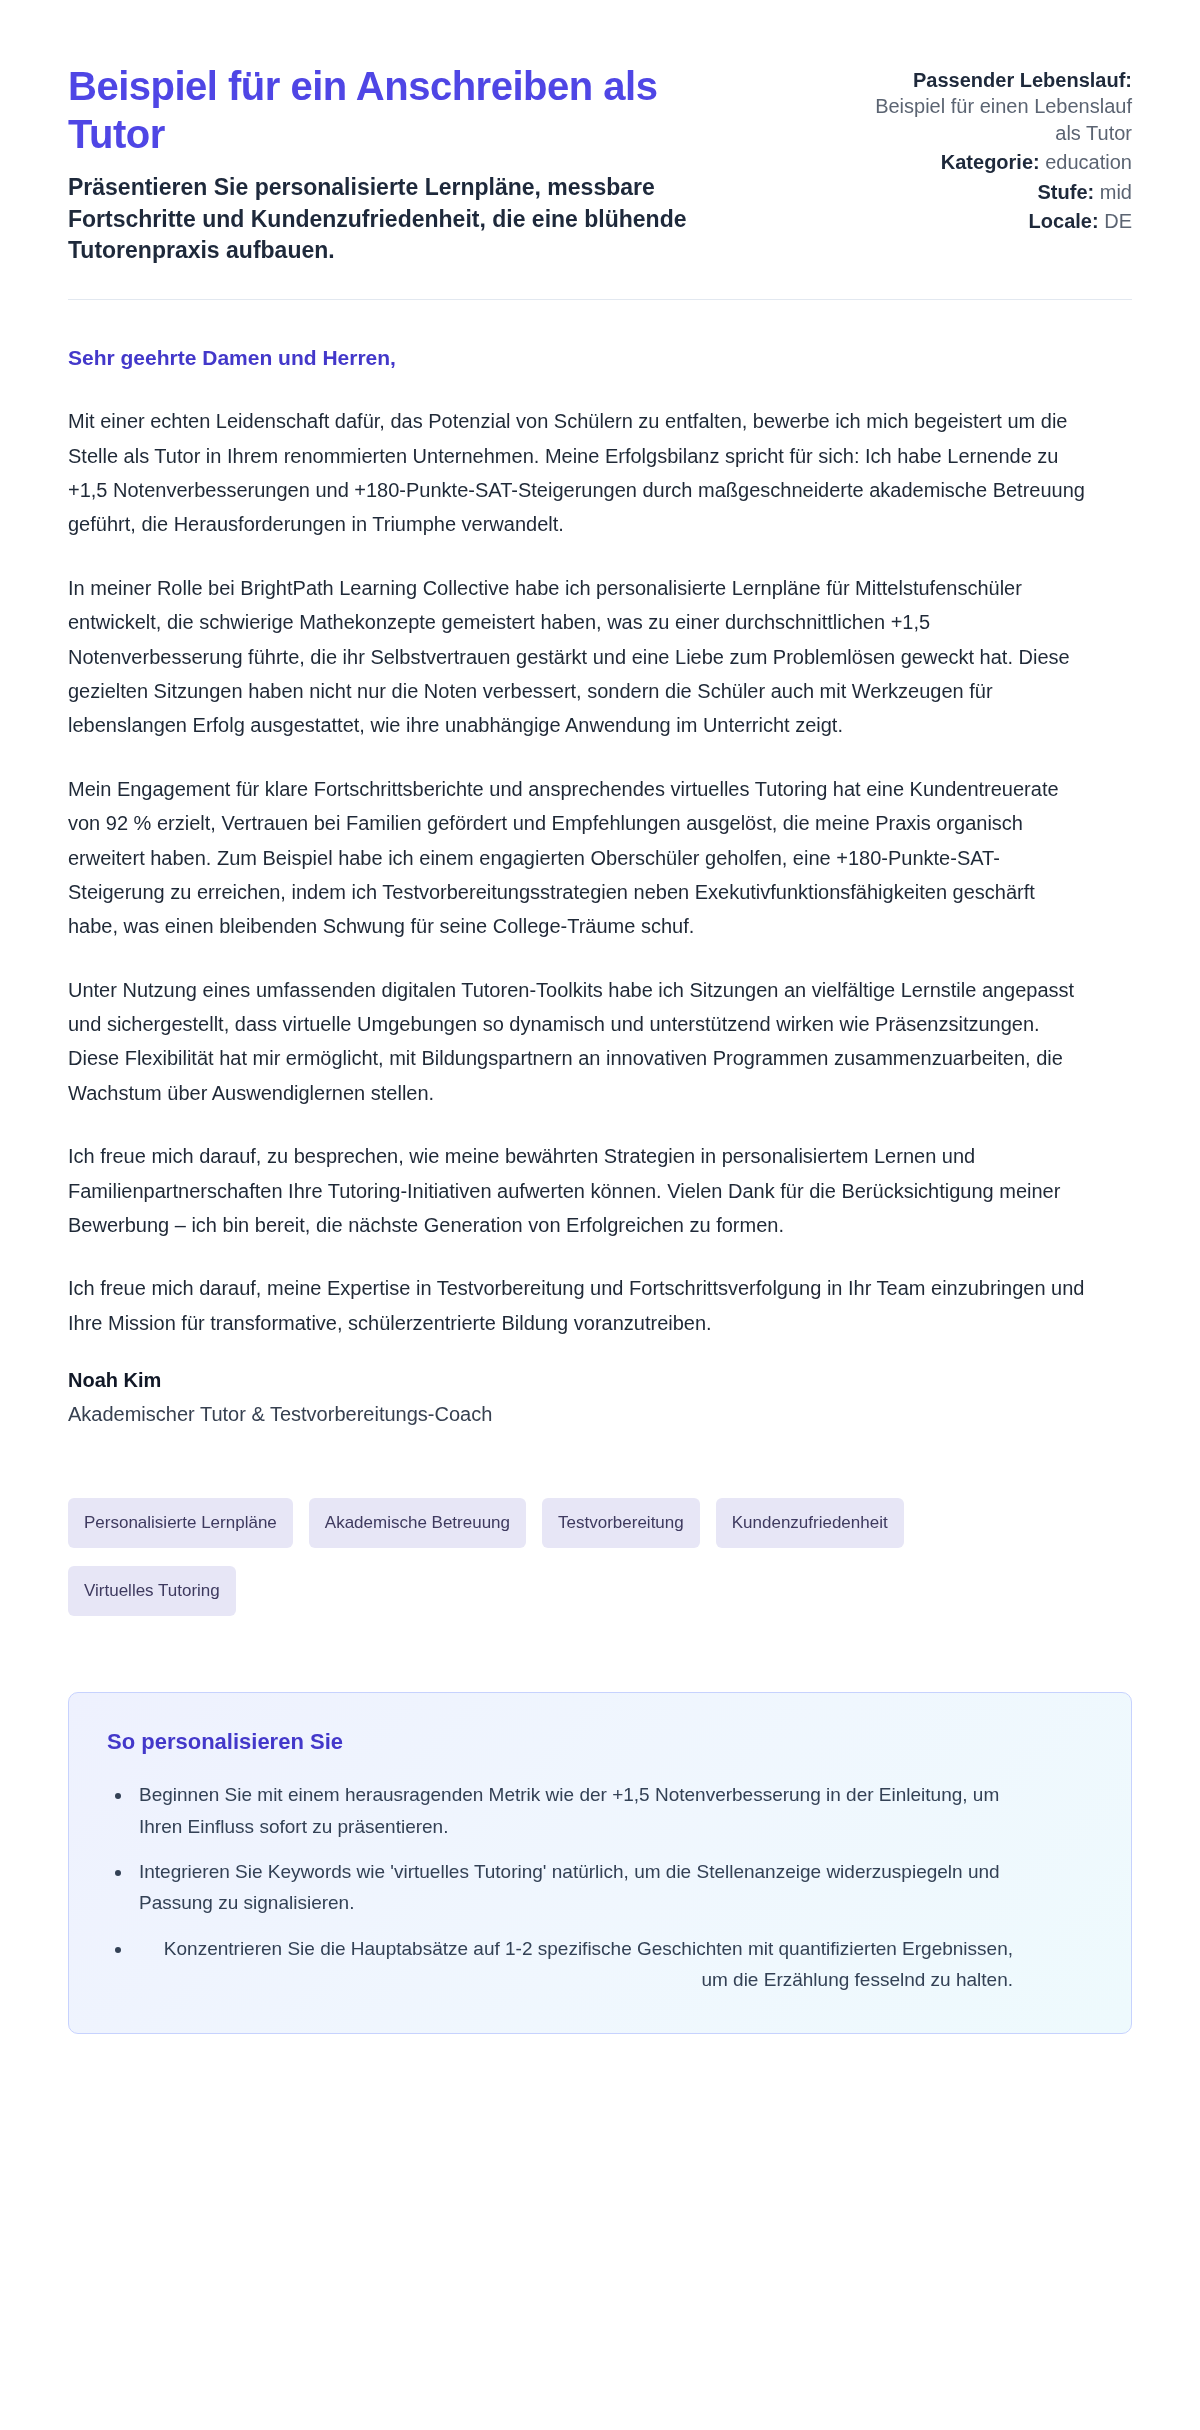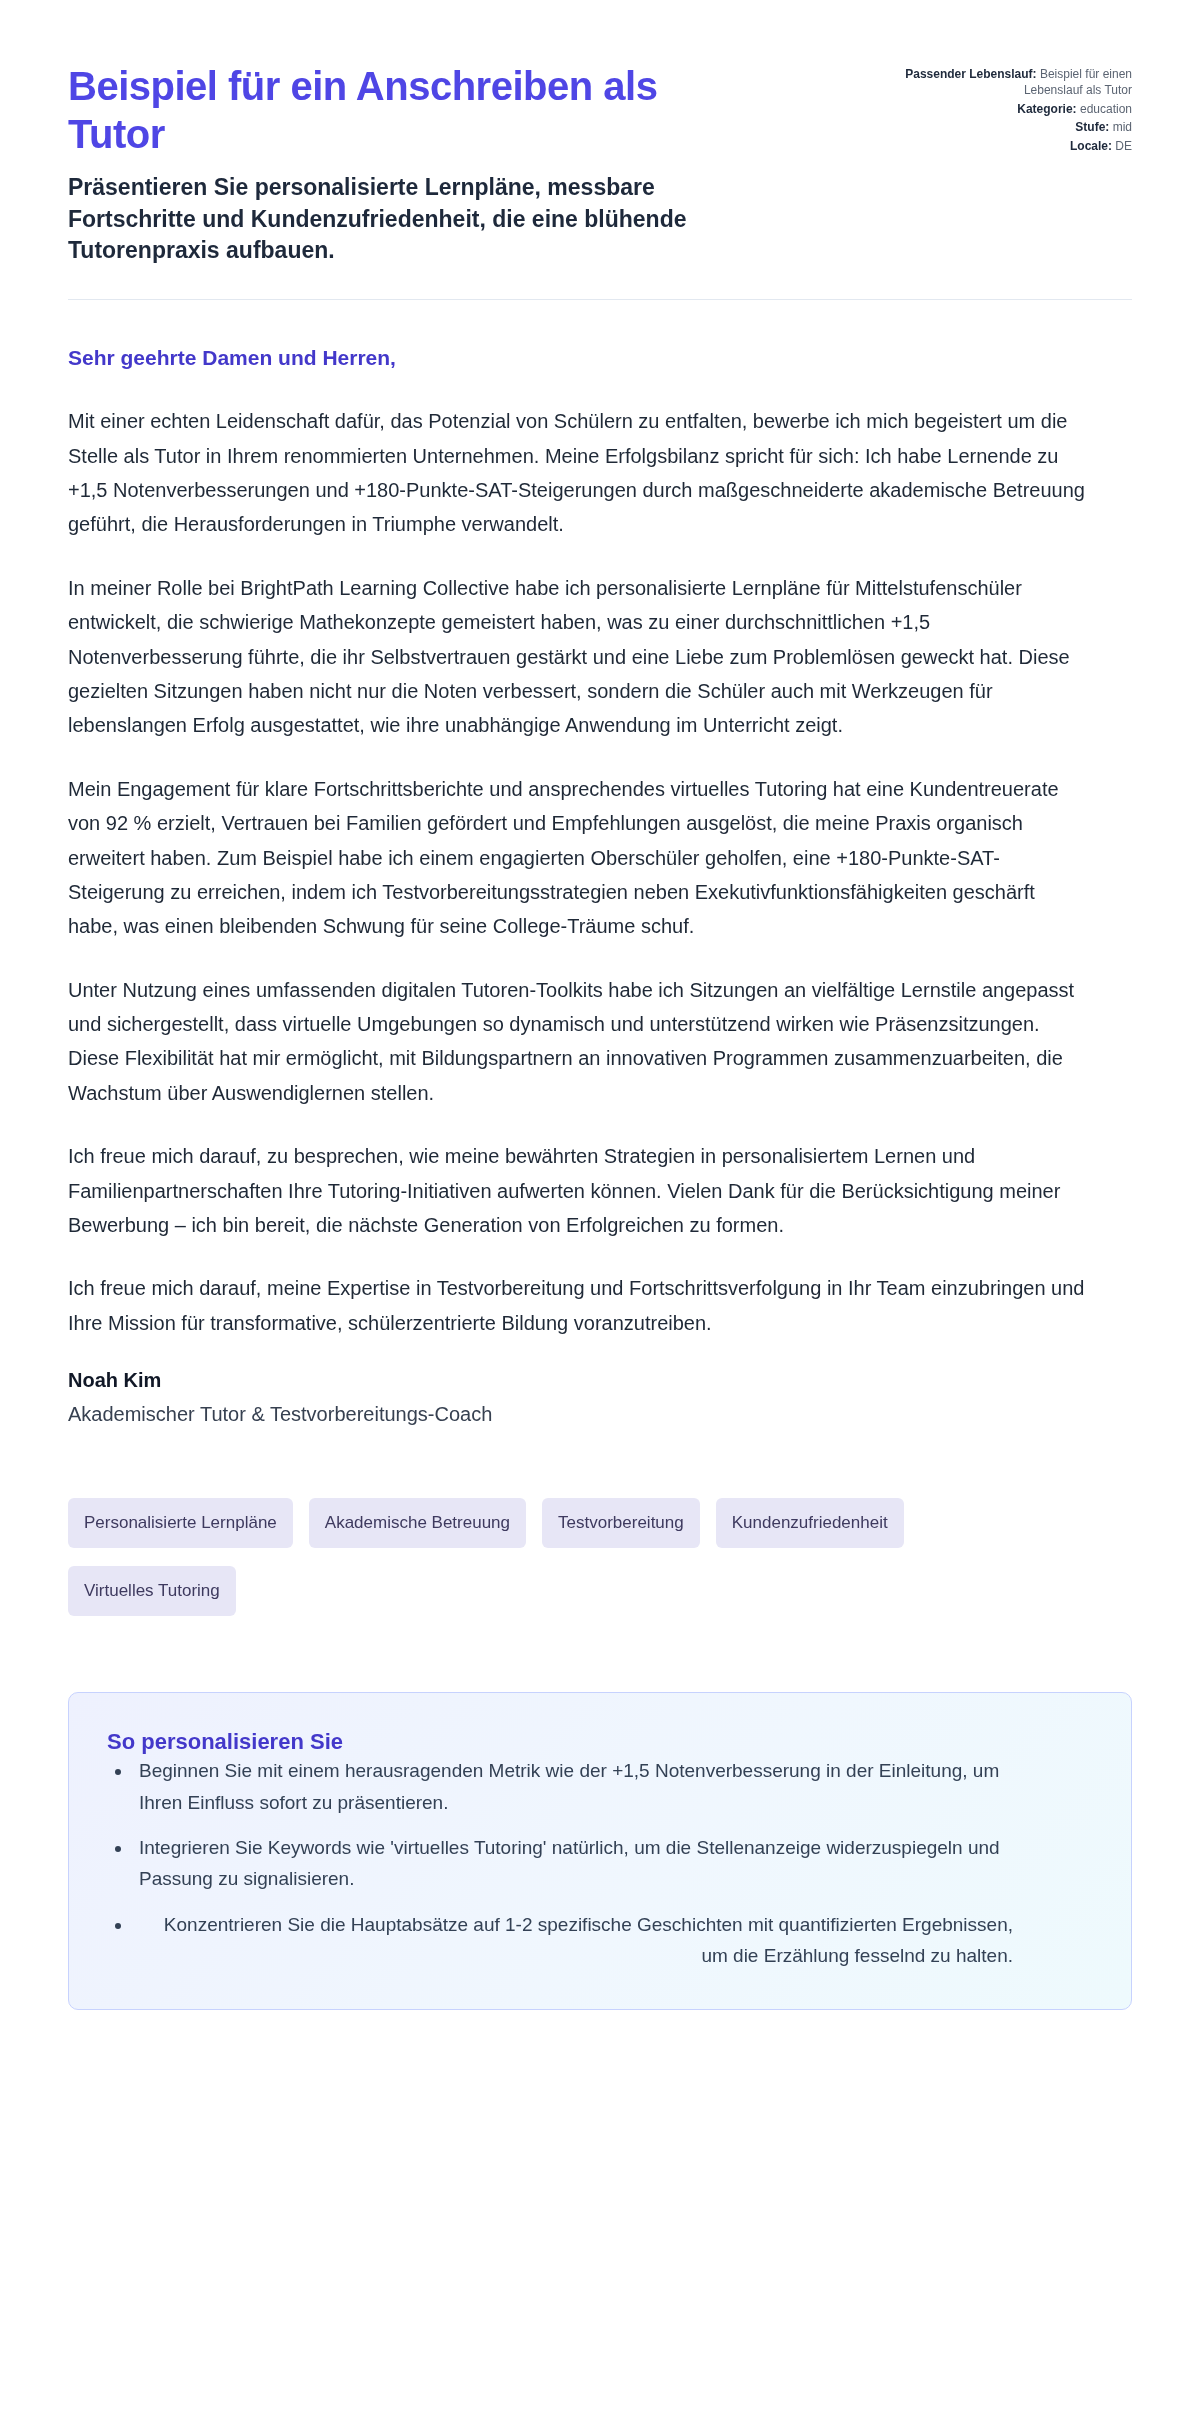--- a/index.html
+++ b/index.html
@@ -16,21 +16,21 @@
 
   
   .header { display: flex; justify-content: space-between; align-items: flex-start; gap: 48px; }
   .header-left { flex: 0 1 672px; }
   .title {
     font-size: 40px; line-height: 1.2; font-weight: bold;
     color: #4f46e5; letter-spacing: -0.5px; margin-bottom: 14px;
   }
   .subtitle { font-size: 23px; font-weight: bold; color: #1e293b; line-height: 1.38; }
 
-  .meta { flex: 0 0 268px; text-align: right; font-size: 12px; line-height: 1.32; padding-top: 5px; }
+  .meta { flex: 0 0 268px; text-align: right; font-size: 20px; line-height: 1.32; padding-top: 5px; }
   .meta-row { margin-bottom: 3px; }
   .meta-label { font-weight: bold; color: #1e293b; }
   .meta-value { color: #5b6472; }
 
   .divider { border: none; border-top: 1px solid #e2e8f0; margin-top: 32px; }
 
   
   .letter { margin-top: 46px; max-width: 1020px; }
   .greeting { font-size: 21px; font-weight: bold; color: #4338ca; margin-bottom: 34px; }
   .para { font-size: 20px; line-height: 1.72; color: #1f2937; margin-bottom: 29px; }
@@ -46,21 +46,21 @@
     font-size: 17px; padding: 15px 16px; border-radius: 6px; white-space: nowrap;
   }
 
   
   .tips-box {
     margin-top: 76px;
     border: 1px solid #c7d2fe; border-radius: 10px;
     padding: 36px 38px 38px;
     background: linear-gradient(135deg, #eef1fe 0%, #f0f7fe 55%, #eefafd 100%);
   }
-  .tips-heading { font-size: 22px; font-weight: bold; color: #4338ca; }
+  .tips-heading { font-size: 22px; font-weight: bold; color: #4338ca; margin-bottom: 24px; }
   .tips-list { list-style: disc; padding-left: 26px; color: #334155; }
   .tips-list li { font-size: 19px; line-height: 1.65; margin-bottom: 14px; padding-left: 6px; max-width: 880px; }
   .tips-list li:last-child { margin-bottom: 0; text-align: right; }
 </style>
 </head>
 <body>
 
 <div class="page">
 
   <header class="header">

